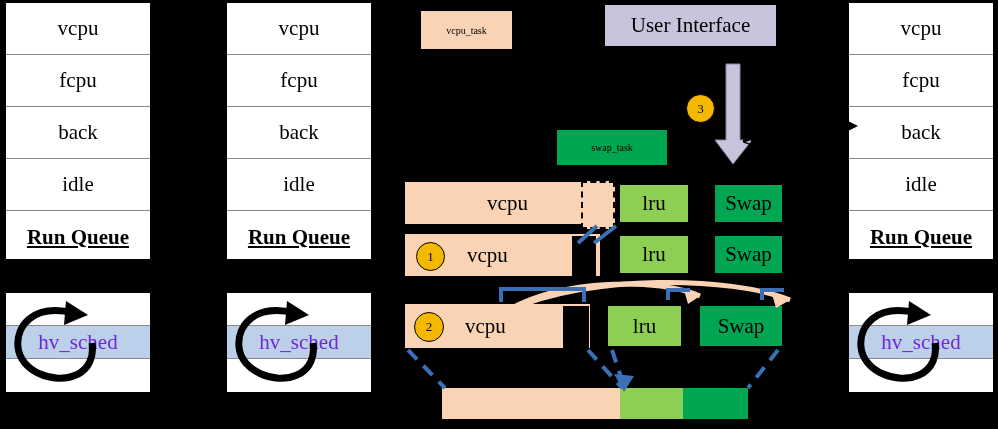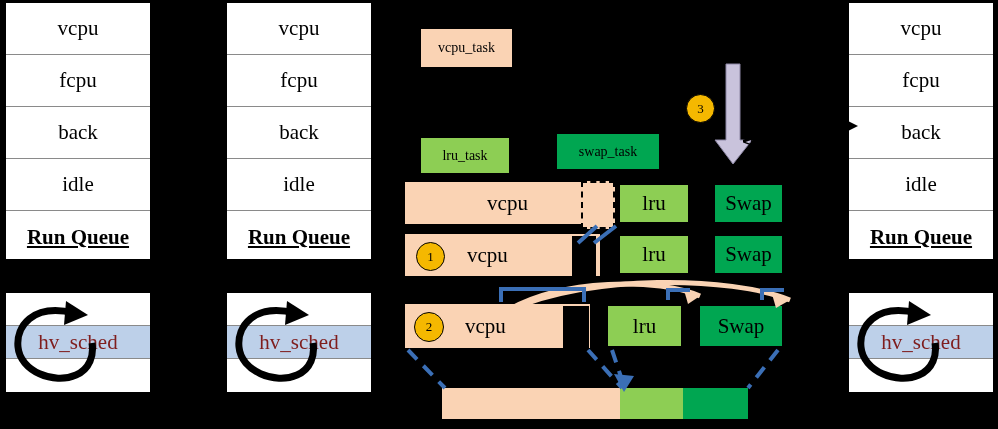--- a/index.html
+++ b/index.html
@@ -11,26 +11,26 @@
   .panel{background:#fff;border:1.5px solid #000;}
   .qrow{width:100%;height:51px;display:flex;align-items:center;justify-content:center;
         border-bottom:1px solid #8a8a8a;font-size:21px;color:#000;}
   .qrow.last{border-bottom:none;font-weight:bold;text-decoration:underline;}
   .qrow.tall{height:52px;}
 
   
   .hvbox{background:#fff;border:1.5px solid #000;}
   .hvrow{width:100%;height:33px;border-bottom:1px solid #8a8a8a;box-sizing:border-box;}
   .hvrow.mid{background:#bdd0e9;display:flex;align-items:center;justify-content:center;
-             font-size:21px;color:#7f1d1d;}
+             font-size:21px;color:#6d28d9;}
   .hvrow.btm{border-bottom:none;}
   .hvloop{position:absolute;left:8px;top:4px;width:86px;height:92px;pointer-events:none;}
 
   
-  .chip{display:flex;align-items:center;justify-content:center;font-size:14px;color:#000;margin-top:18px;}
+  .chip{display:flex;align-items:center;justify-content:center;font-size:10px;color:#000;}
   .peach{background:#fad3b4;}
   .lgreen{background:#8dce54;}
   .dgreen{background:#00a651;}
   .lilac{background:#c9c3dc;}
 
   .bigbox{display:flex;align-items:center;justify-content:center;font-size:21px;color:#000;}
 
   .numcirc{position:absolute;border-radius:50%;background:#f5b800;border:1.5px solid #000;
            display:flex;align-items:center;justify-content:center;font-size:13px;color:#000;}
 
@@ -95,24 +95,24 @@
     <div class="hvrow mid">hv_sched</div>
     <div class="hvrow btm"></div>
     <svg class="hvloop" viewBox="0 0 86 92">
       <path d="M60 16 C 18 6, 2 30, 4 50 C 6 74, 40 88, 62 78 C 76 72, 80 58, 78 46" fill="none" stroke="#000" stroke-width="7"></path>
       <polygon points="52,4 74,18 50,28" fill="#000"></polygon>
     </svg>
   </div>
 
   <div class="abs chip peach" style="left:421px;top:11px;width:91px;height:38px;">vcpu_task</div>
 
-  <div class="abs chip lgreen" style="left:421px;top:120px;width:88px;height:35px;">lru_task</div>
 
-  <div class="abs chip dgreen" style="left:557px;top:116px;width:102px;height:35px;">swap_task</div>
+  <div class="abs chip dgreen" style="left:557px;top:130px;width:110px;height:35px;">swap_task</div>
 
+  <div class="abs bigbox lilac" style="left:605px;top:5px;width:171px;height:41px;">User Interface</div>
 
   <svg>
     <polygon points="726,64 740,64 740,140 752,140 733,164 715,140 726,140" fill="#c9c3dc" stroke="#8d87a5" stroke-width="1"></polygon>
   </svg>
   <div class="abs" style="left:709px;top:72px;width:80px;height:80px;">
     <span style="display:inline-block;transform:rotate(-90deg);transform-origin:left top;
                  position:absolute;left:30px;top:76px;font-size:19px;font-weight:bold;color:#000;
                  white-space:nowrap;">Adjust</span>
   </div>
   <div class="numcirc" style="left:686px;top:94px;width:27px;height:27px;">3</div>

